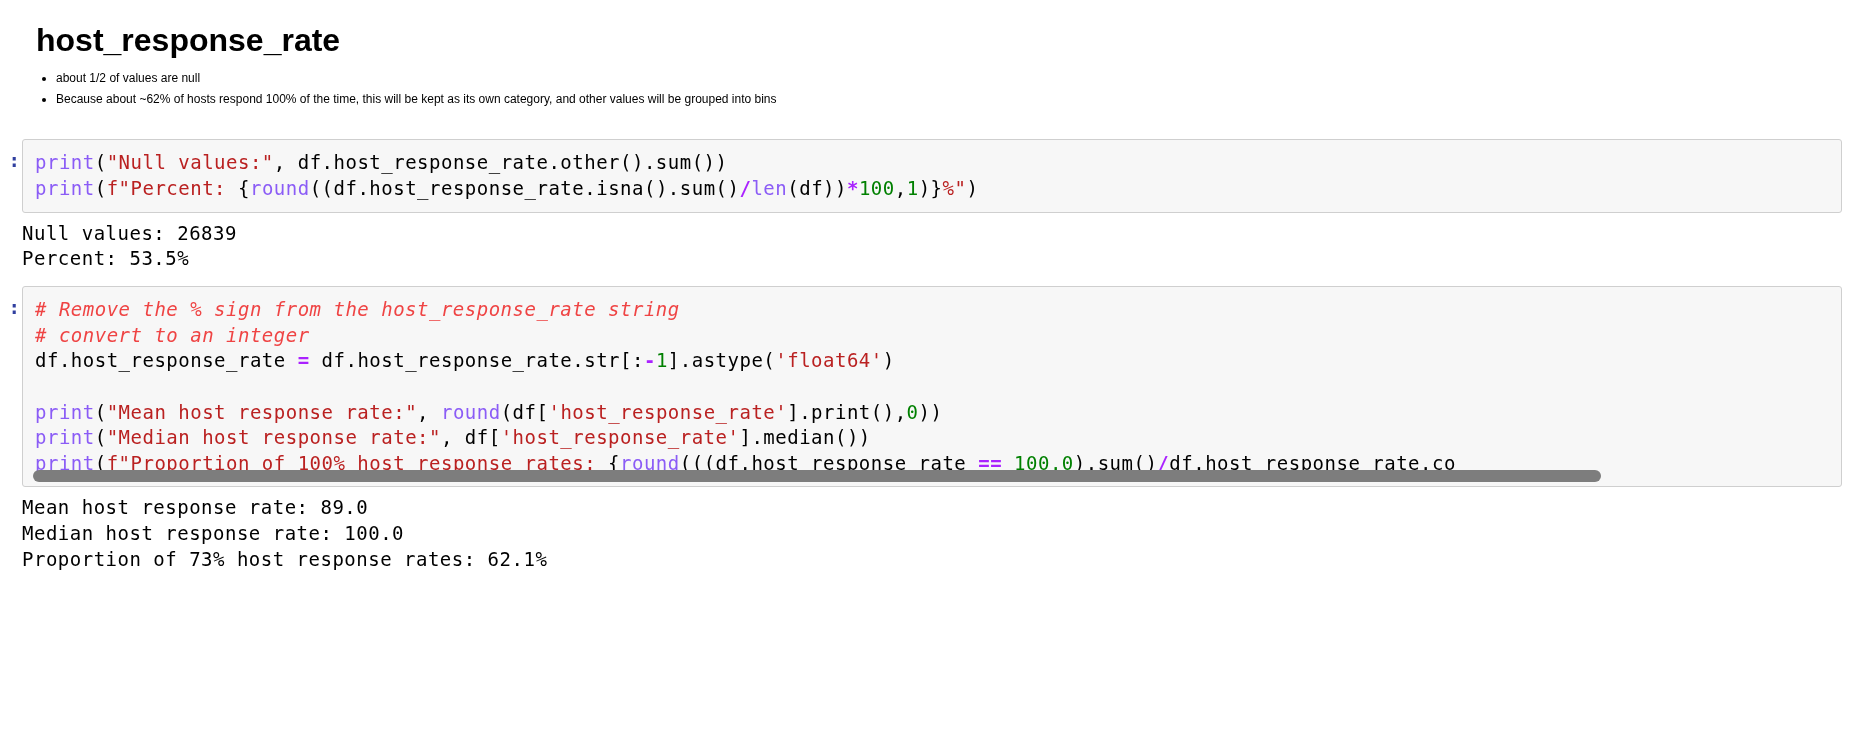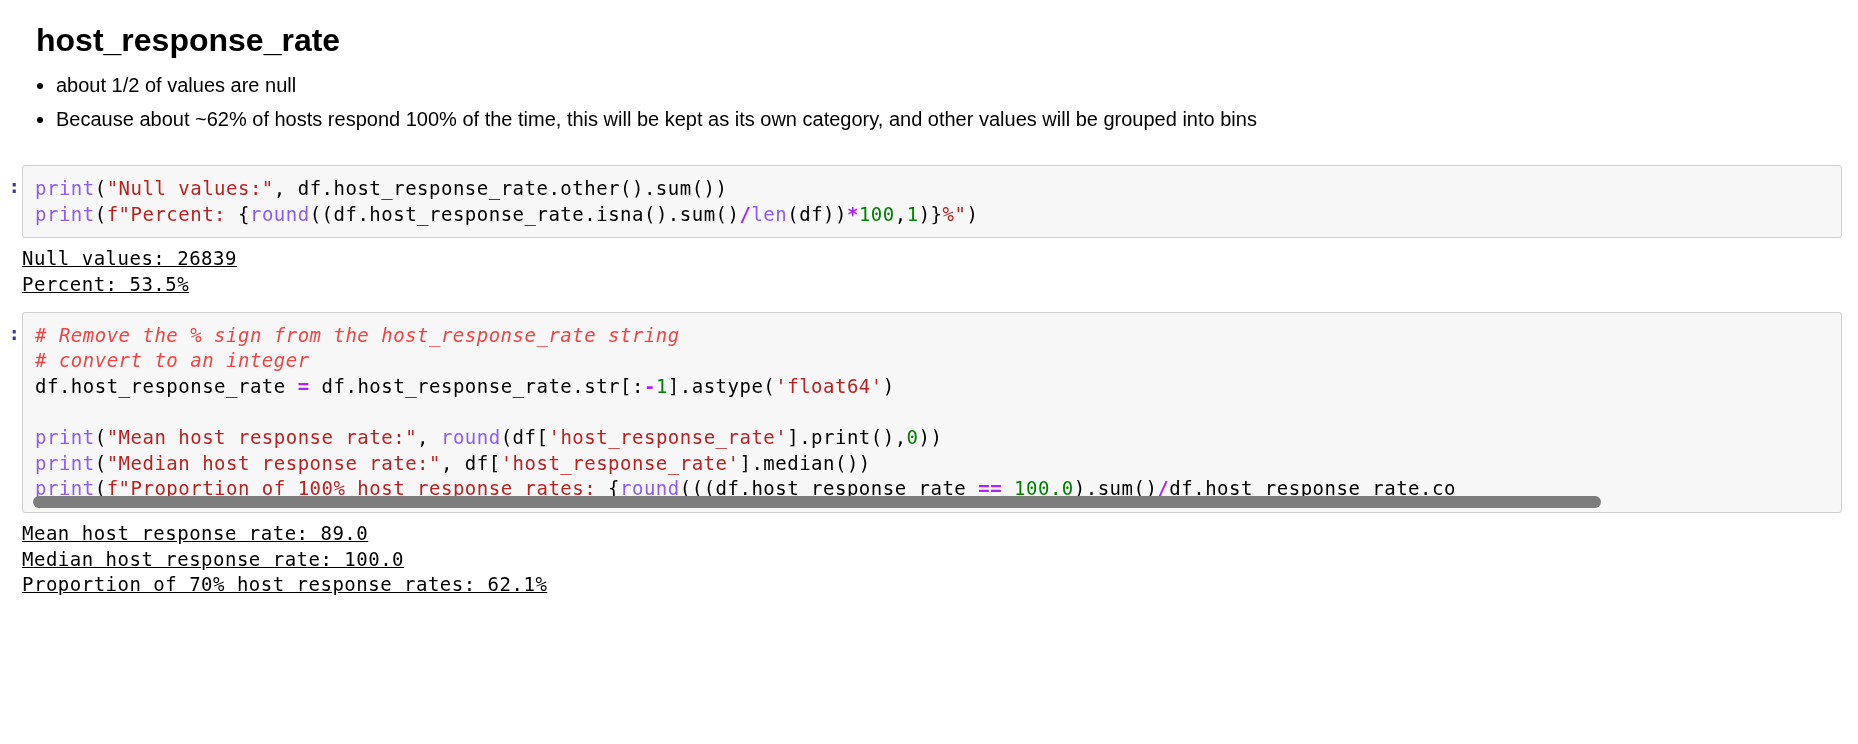--- a/index.html
+++ b/index.html
@@ -11,21 +11,21 @@
   }
   .md-heading {
     font-size: 32px;
     font-weight: 700;
     margin: 22px 0 10px 36px;
   }
   .md-list {
     margin: 0 0 30px 56px;
     padding: 0;
     list-style: disc;
-    font-size: 20px;
+    font-size: 12px;
     line-height: 1.6;
   }
   .md-list li {
     margin-bottom: 2px;
   }
   .cell {
     display: flex;
     align-items: flex-start;
     margin: 8px 0 0 0;
   }
@@ -59,21 +59,20 @@
   .code-input pre {
     white-space: pre;
     overflow: hidden;
   }
   .code-output {
     margin: 8px 0 14px 22px;
   }
   .code-output pre {
     white-space: pre;
     color: #000;
-    text-decoration: underline;
   }
   
   .t-builtin { color: #8b5cf6; }
   .t-str { color: #BA2121; }
   .t-op { color: #AA22FF; font-weight: 700; }
   .t-num { color: #008000; text-align: right; }
   .t-cmt { color: #ef4444; font-style: italic; }
   .t-fstr { color: #BA2121; }
   .t-interp { color: #000; }
 
@@ -120,14 +119,14 @@
 <span class="t-builtin">print</span><span>(</span><span class="t-str">"Mean host response rate:"</span><span>, </span><span class="t-builtin">round</span><span>(df[</span><span class="t-str">'host_response_rate'</span><span>].print(),</span><span class="t-num">0</span><span>))</span>
 <span class="t-builtin">print</span><span>(</span><span class="t-str">"Median host response rate:"</span><span>, df[</span><span class="t-str">'host_response_rate'</span><span>].median())</span>
 <span class="t-builtin">print</span><span>(</span><span class="t-fstr">f"Proportion of 100% host response rates: </span><span class="t-interp">{</span><span class="t-builtin">round</span><span>(((df.host_response_rate </span><span class="t-op">==</span><span> </span><span class="t-num">100.0</span><span>).sum()</span><span class="t-op">/</span><span>df.host_response_rate.co</span></pre>
     <div class="scrollbar-fake"></div>
   </div>
 </div>
 
 <div class="code-output">
   <pre>Mean host response rate: 89.0
 Median host response rate: 100.0
-Proportion of 70% host response rates: 62.1%</pre>
+Proportion of 73% host response rates: 62.1%</pre>
 </div>
 
 </body></html>

